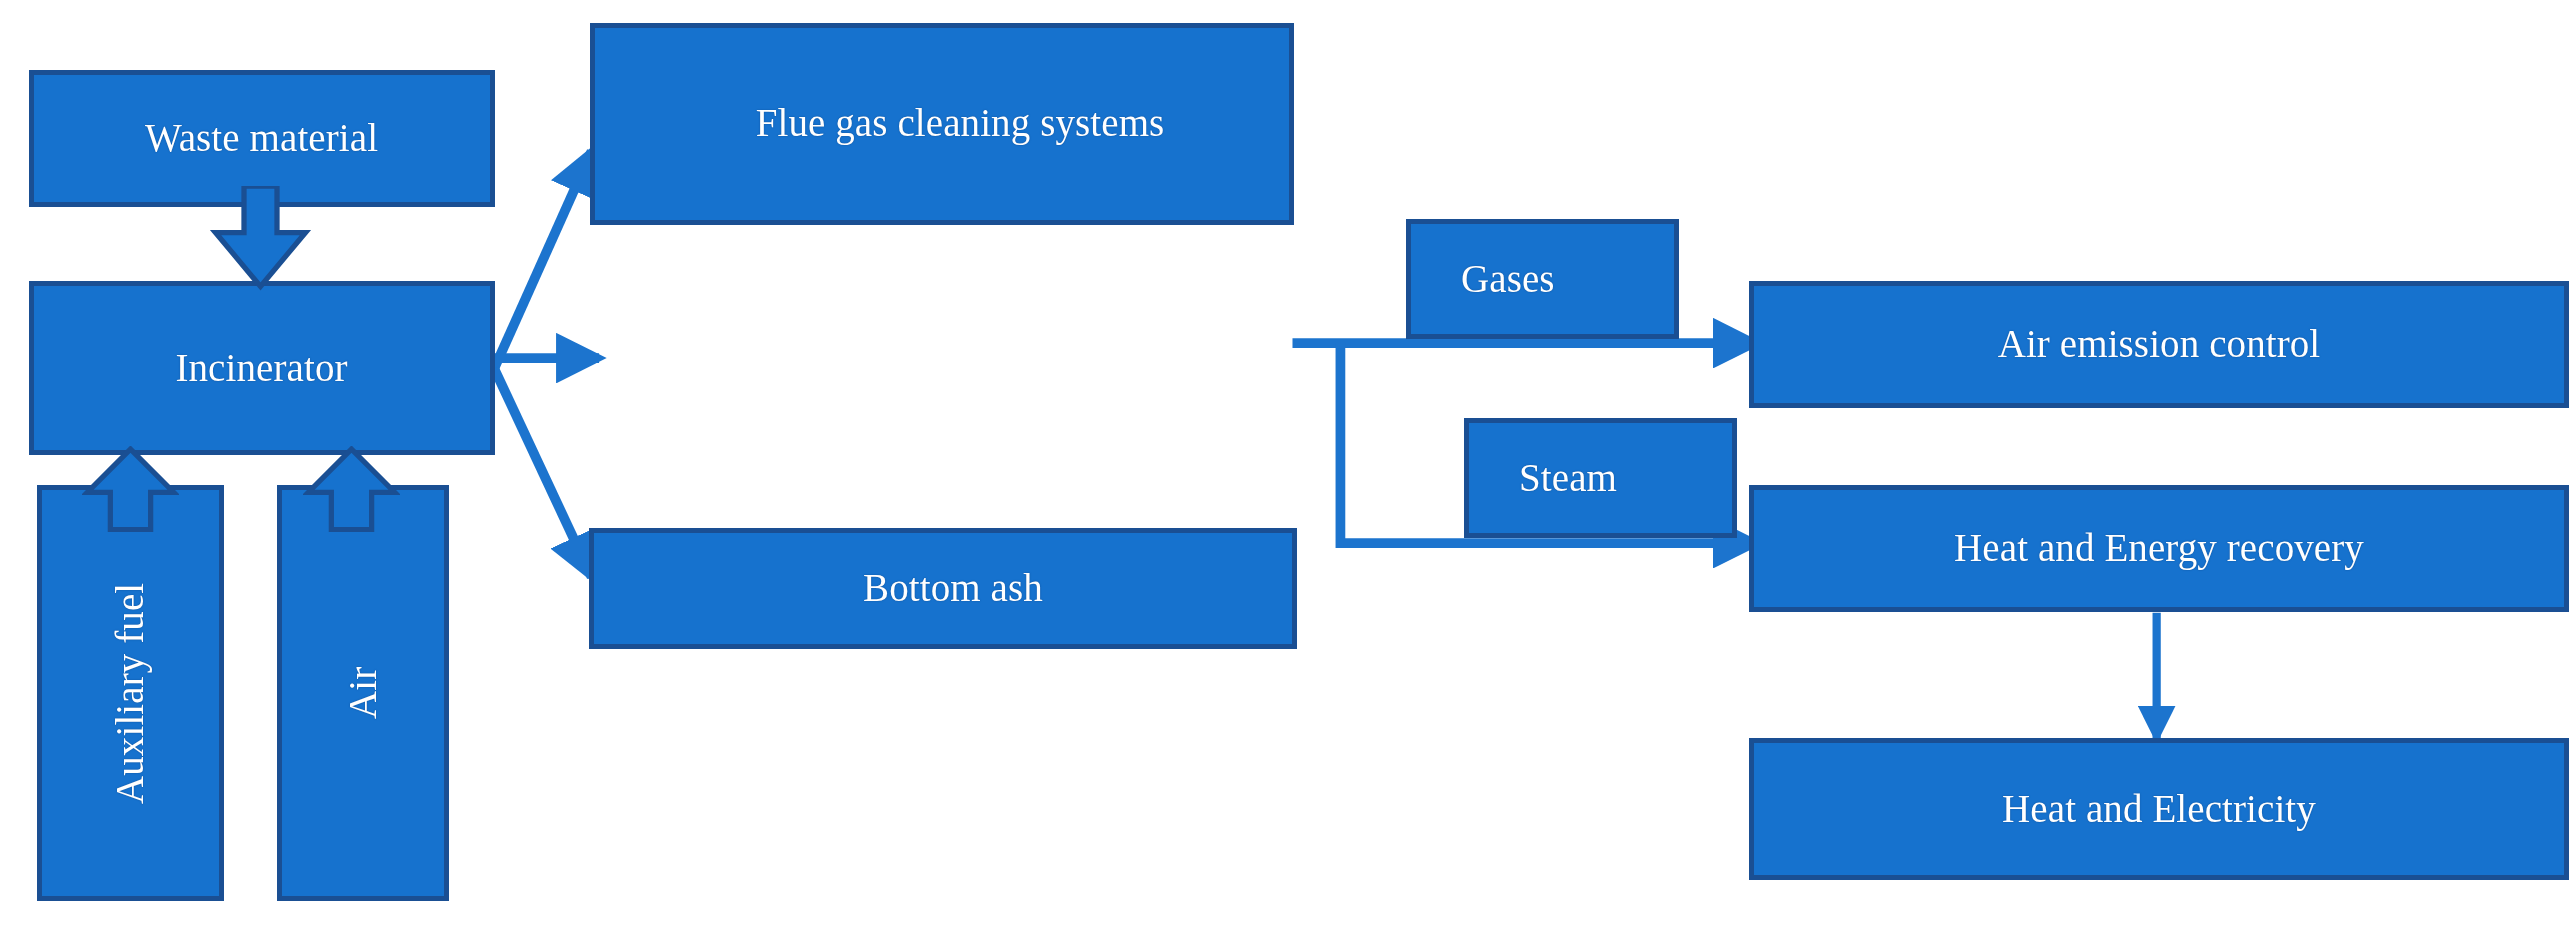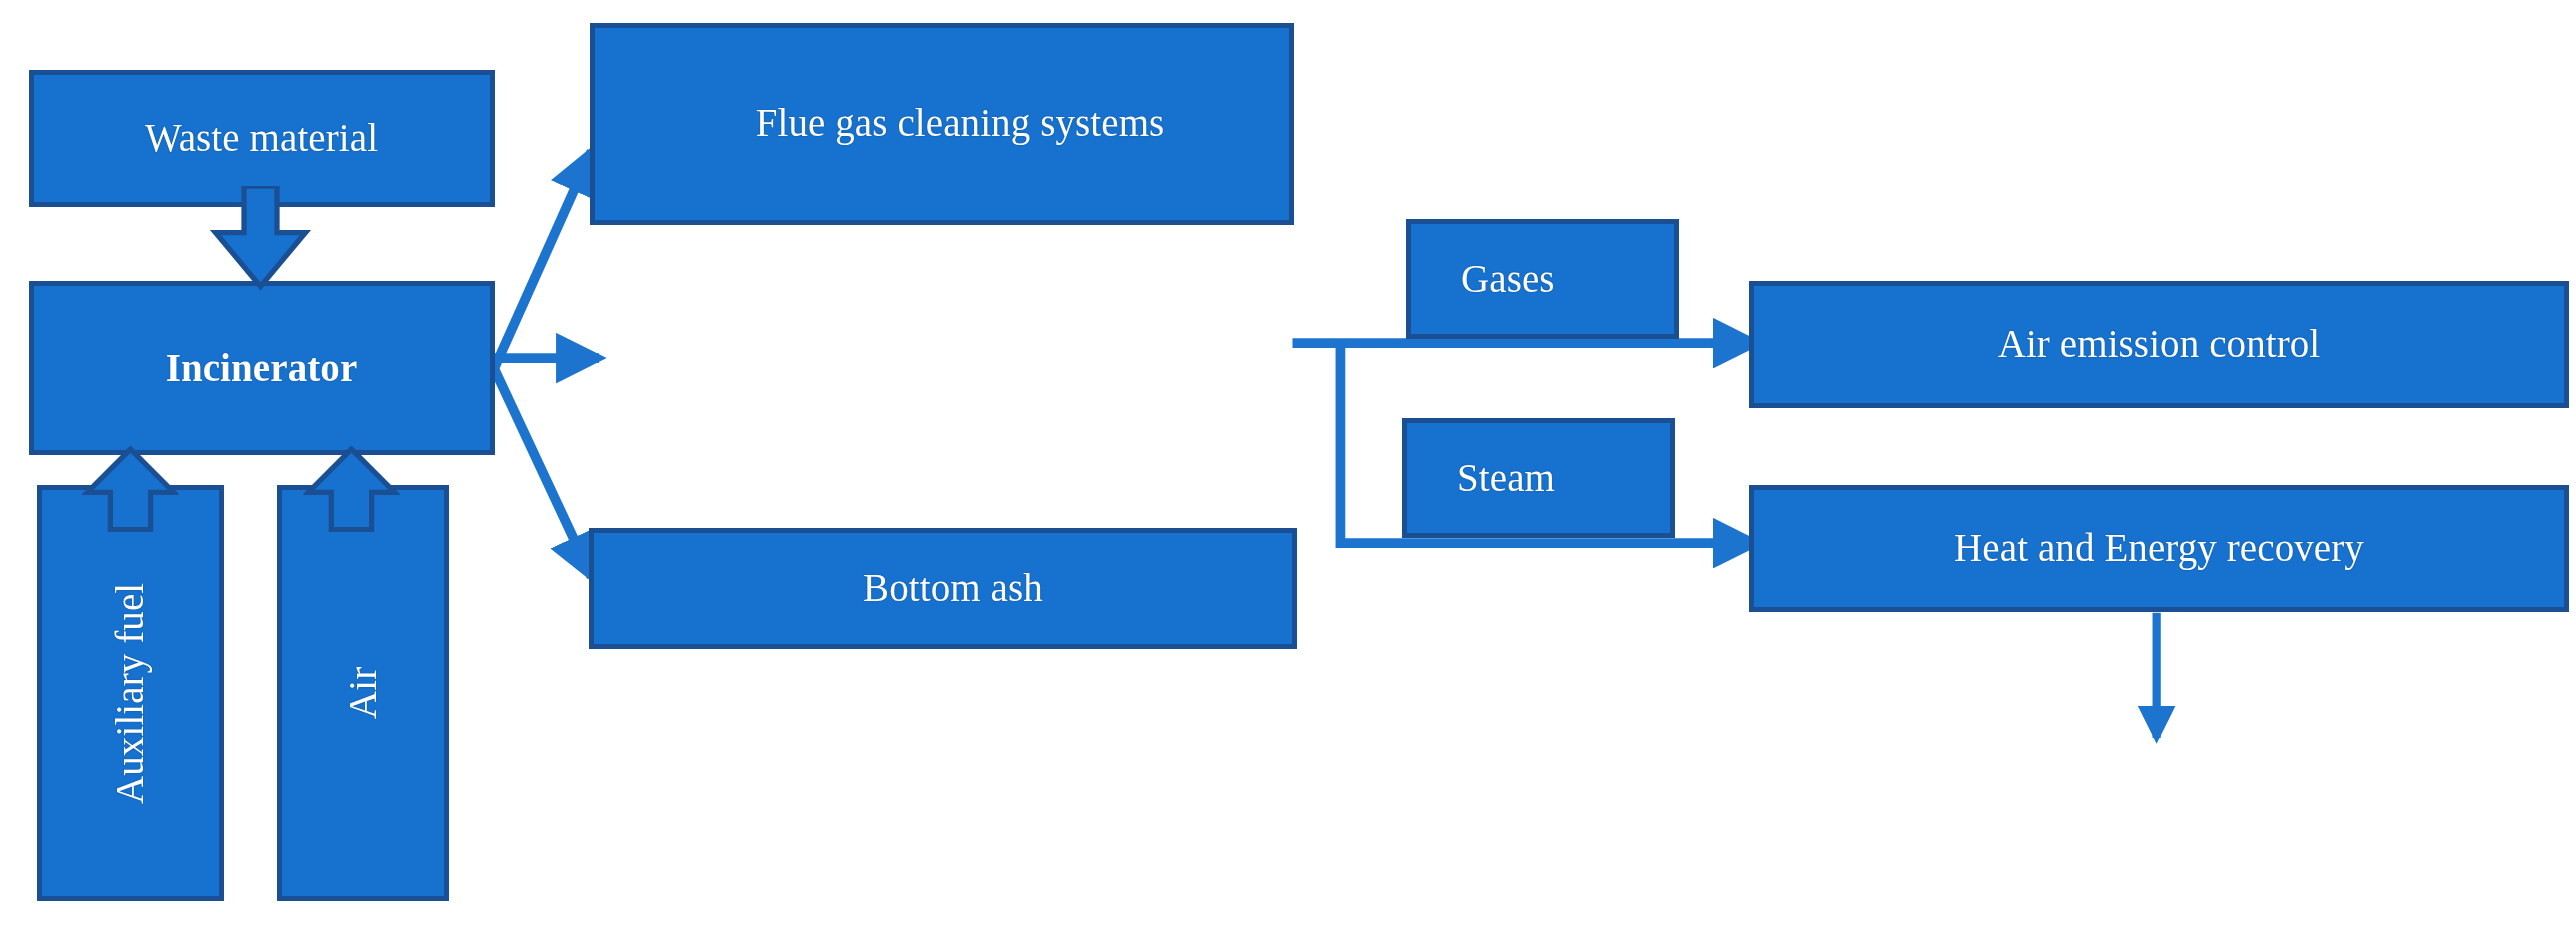--- a/index.html
+++ b/index.html
@@ -95,21 +95,21 @@
   </svg>
 
   <svg class="blockarrow" style="left:303px; top:446px; width:97px; height:86px;" viewBox="0 0 130 115">
     <polygon points="65,4 123,62 92,62 92,112 38,112 38,62 7,62" fill="#1672CE" stroke="#1A4F93" stroke-width="7"></polygon>
   </svg>
 
   <div class="node" style="left:28.5px; top:70px; width:466px; height:137px;">
     <span>Waste material</span>
   </div>
 
-  <div class="node" style="left:28.5px; top:281px; width:466px; height:174px;font-weight:bold;">
+  <div class="node" style="left:28.5px; top:281px; width:466px; height:174px;">
     <span>Incinerator</span>
   </div>
 
   <div class="node vertical" style="left:37px; top:485px; width:187px; height:416px;">
     <span class="vtext">Auxiliary fuel</span>
   </div>
 
   <div class="node vertical" style="left:277px; top:485px; width:172px; height:416px;">
     <span class="vtext">Air</span>
   </div>
@@ -120,27 +120,30 @@
 
 
   <div class="node" style="left:589px; top:528px; width:708px; height:121px;padding-left:20px;">
     <span>Bottom ash</span>
   </div>
 
   <div class="node left-label" style="left:1406px; top:219px; width:273px; height:120px;">
     <span>Gases</span>
   </div>
 
-  <div class="node left-label" style="left:1402px; top:418px; width:273px; height:120px;">
+  <div class="node left-label" style="left:1464px; top:418px; width:273px; height:120px;">
     <span>Steam</span>
   </div>
 
   <div class="node" style="left:1749px; top:281px; width:820px; height:127px;">
     <span>Air emission control</span>
   </div>
 
   <div class="node" style="left:1749px; top:485px; width:820px; height:127px;">
     <span>Heat and Energy recovery</span>
   </div>
 
+  <div class="node" style="left:1749px; top:738px; width:820px; height:142px;">
+    <span>Heat and Electricity</span>
+  </div>
 
 </div>
 
 
 </body></html>

